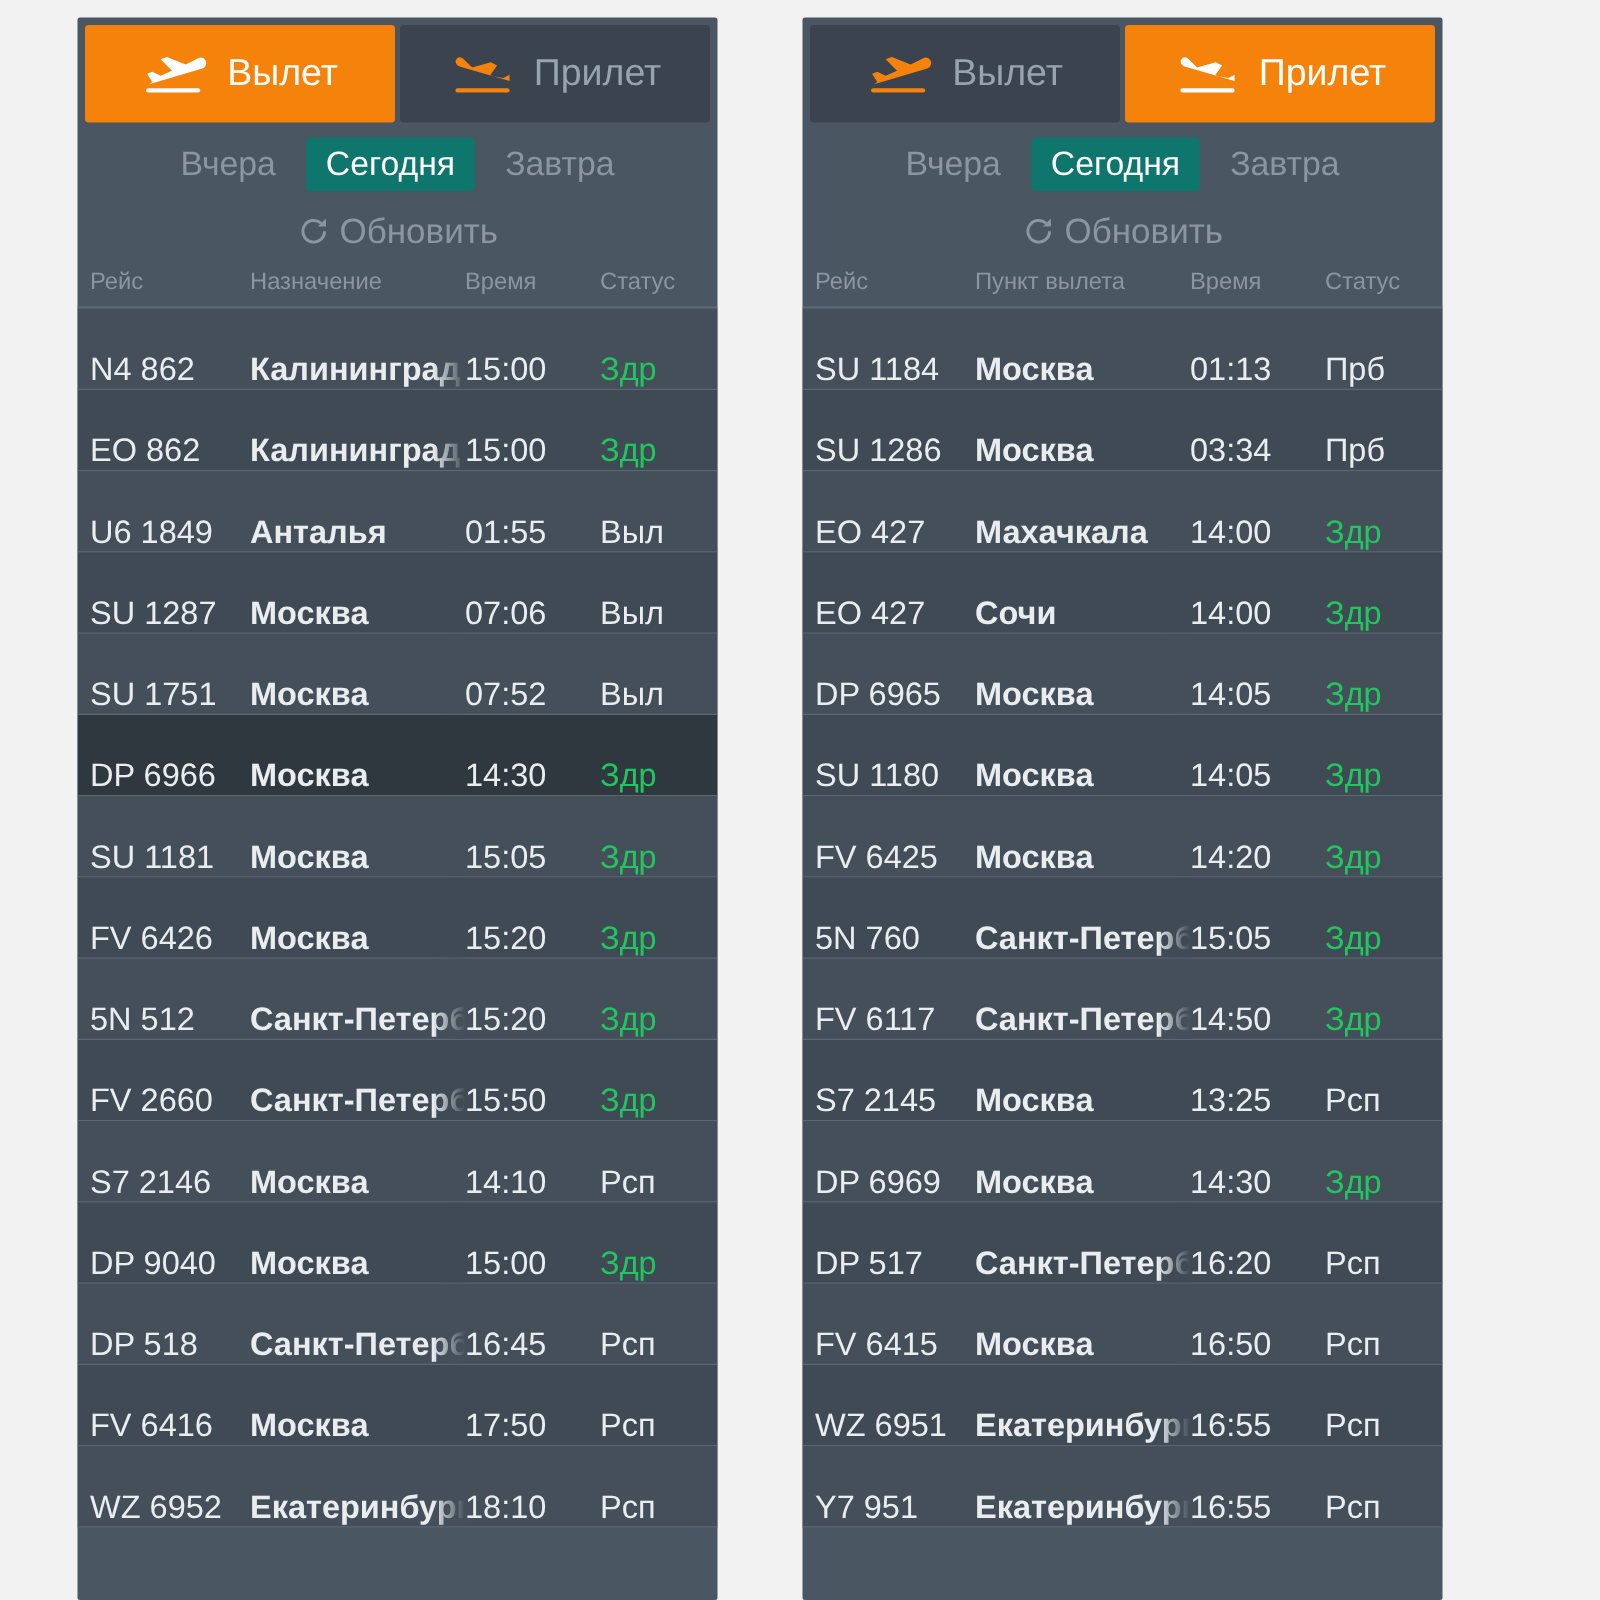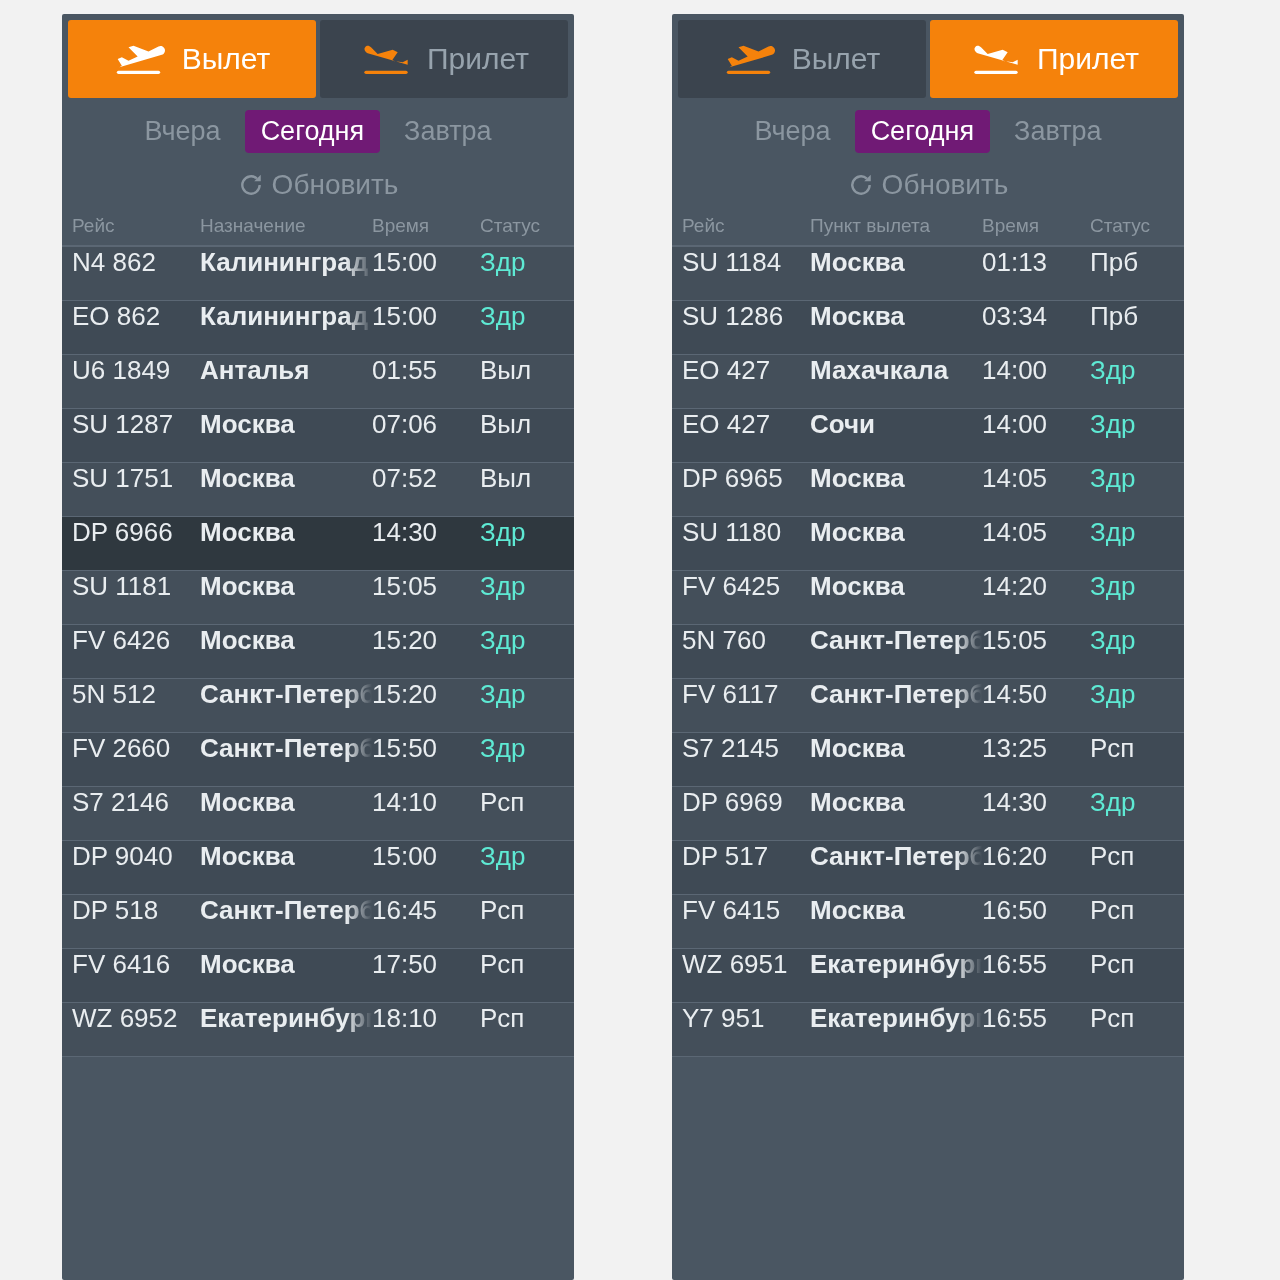--- a/index.html
+++ b/index.html
@@ -7,21 +7,21 @@
     margin: 0; padding: 0;
     width: 1280px; height: 1280px;
     background: #f2f2f2;
     font-family: "Liberation Sans", sans-serif;
     overflow: hidden;
   }
   .stage {
     position: relative;
     width: 1280px; height: 1280px;
     display: flex;
-    gap: 98px;
+    gap: 68px;
     padding: 14px 0 0 62px;
   }
   .panel {
     width: 512px;
     background: #4a5662;
     border-radius: 2px;
     overflow: hidden;
     display: flex;
     flex-direction: column;
   }
@@ -58,21 +58,21 @@
   }
   .day {
     font-size: 27px;
     color: #8b96a0;
     padding: 6px 16px;
     border-radius: 4px;
     cursor: pointer;
     user-select: none;
   }
   .day.sel {
-    background: #701a75;
+    background: #0f766e;
     color: #ffffff;
   }
   
   .refresh {
     display: flex;
     align-items: center;
     justify-content: center;
     gap: 8px;
     padding: 10px 0 14px 0;
     color: #8b96a0;
@@ -85,42 +85,42 @@
   .thead {
     display: flex;
     padding: 0 10px 8px 10px;
     color: #8b96a0;
     font-size: 19px;
     border-bottom: 2px solid #5b6774;
   }
   .rows { display: flex; flex-direction: column; }
   .row {
     display: flex;
-    align-items: flex-start;
-    height: 54px;
+    align-items: flex-end;
+    height: 65px;
     border-bottom: 1px solid #5b6774;
     padding: 0 10px;
     color: #e9edf0;
     font-size: 26px;
   }
   .row:nth-child(odd)  { background: #444f5a; }
   .row:nth-child(even) { background: #3f4a55; }
   .row.hl { background: #2f383f; }
   .c-flight { width: 128px; flex: 0 0 128px; }
   .c-dest   { width: 172px; flex: 0 0 172px; font-weight: bold; overflow: hidden; white-space: nowrap; position: relative; }
   .c-dest .fade {
     position: absolute; right: 0; top: 0; bottom: 0; width: 26px;
     pointer-events: none;
   }
   .row:nth-child(odd) .c-dest .fade  { background: linear-gradient(to right, rgba(68,79,90,0), rgba(68,79,90,1)); }
   .row:nth-child(even) .c-dest .fade { background: linear-gradient(to right, rgba(63,74,85,0), rgba(63,74,85,1)); }
   .row.hl .c-dest .fade { background: linear-gradient(to right, rgba(47,56,63,0), rgba(47,56,63,1)); }
   .c-time   { width: 108px; flex: 0 0 108px; text-align: left; }
   .c-status { width: 92px;  flex: 0 0 92px; text-align: left; }
-  .c-status.ok { color: #5eead4; }
+  .c-status.ok { color: #22c55e; }
   .h-flight { width: 128px; flex: 0 0 128px; }
   .h-dest   { width: 172px; flex: 0 0 172px; }
   .h-time   { width: 108px; flex: 0 0 108px; }
   .h-status { width: 92px;  flex: 0 0 92px; }
 </style>
 </head>
 <body>
 
 <div class="stage">
   <div class="panel" id="panel-0">

